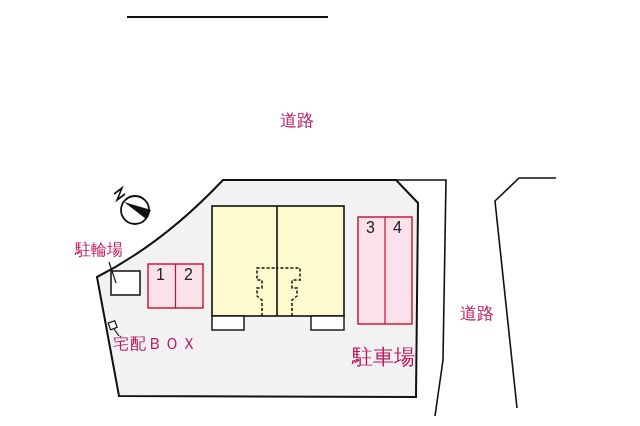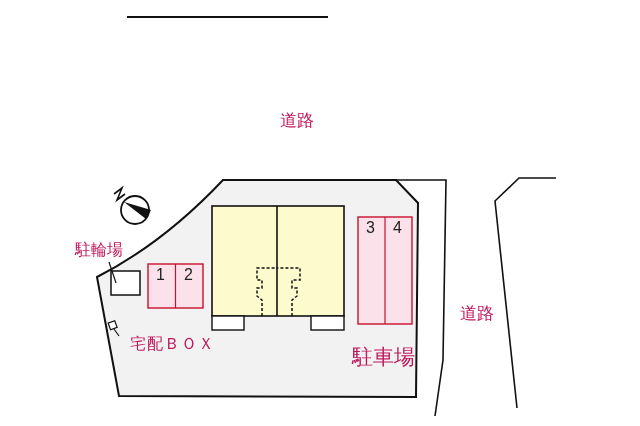--- a/index.html
+++ b/index.html
@@ -44,19 +44,19 @@
   <g>
     <circle cx="135" cy="210" r="14" fill="#fff" stroke="#111" stroke-width="1.8"></circle>
     <path d="M124,202 L151,210 L146,219 Z" fill="#111"></path>
     <path d="M114,194 L122,188 L117,200 L125,194" fill="none" stroke="#111" stroke-width="1.6"></path>
   </g>
 </svg>
 
 <div class="lbl" style="left:280px;top:112px;font-size:17px;">道路</div>
 <div class="lbl" style="left:460px;top:305px;font-size:17px;">道路</div>
 <div class="lbl" style="left:55px;top:242px;font-size:16px;padding-left:20px;">駐輪場</div>
-<div class="lbl" style="left:113px;top:336px;font-size:16px;letter-spacing:1px;margin-left:17px;">宅配ＢＯＸ</div>
+<div class="lbl" style="left:113px;top:336px;font-size:16px;letter-spacing:1px;">宅配ＢＯＸ</div>
 <div class="lbl" style="left:352px;top:347px;font-size:21px;">駐車場</div>
 
 <div class="num" style="left:156px;top:267px;">1</div>
 <div class="num" style="left:184px;top:267px;">2</div>
 <div class="num" style="left:366px;top:220px;">3</div>
 <div class="num" style="left:393px;top:220px;">4</div>
 
 </body></html>

